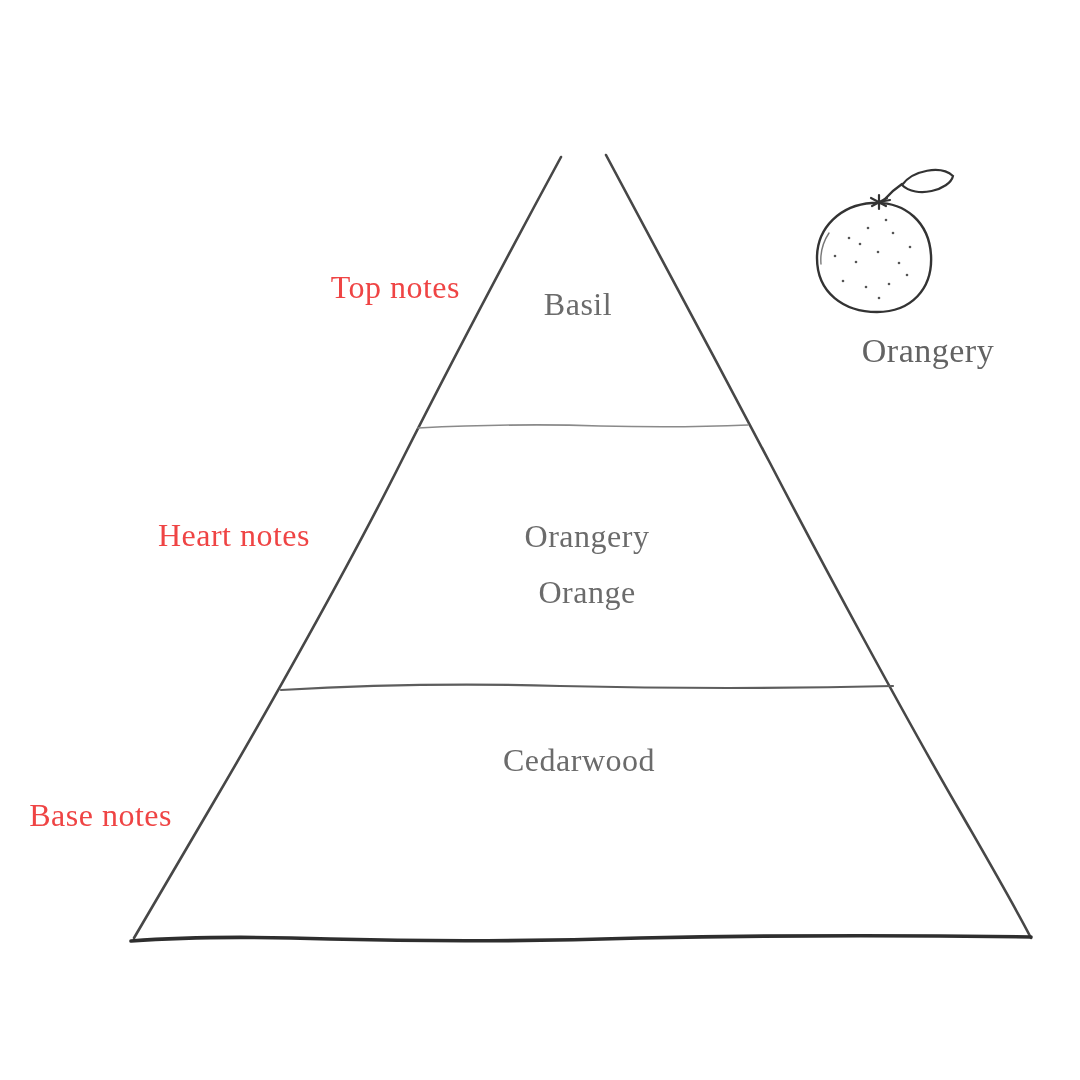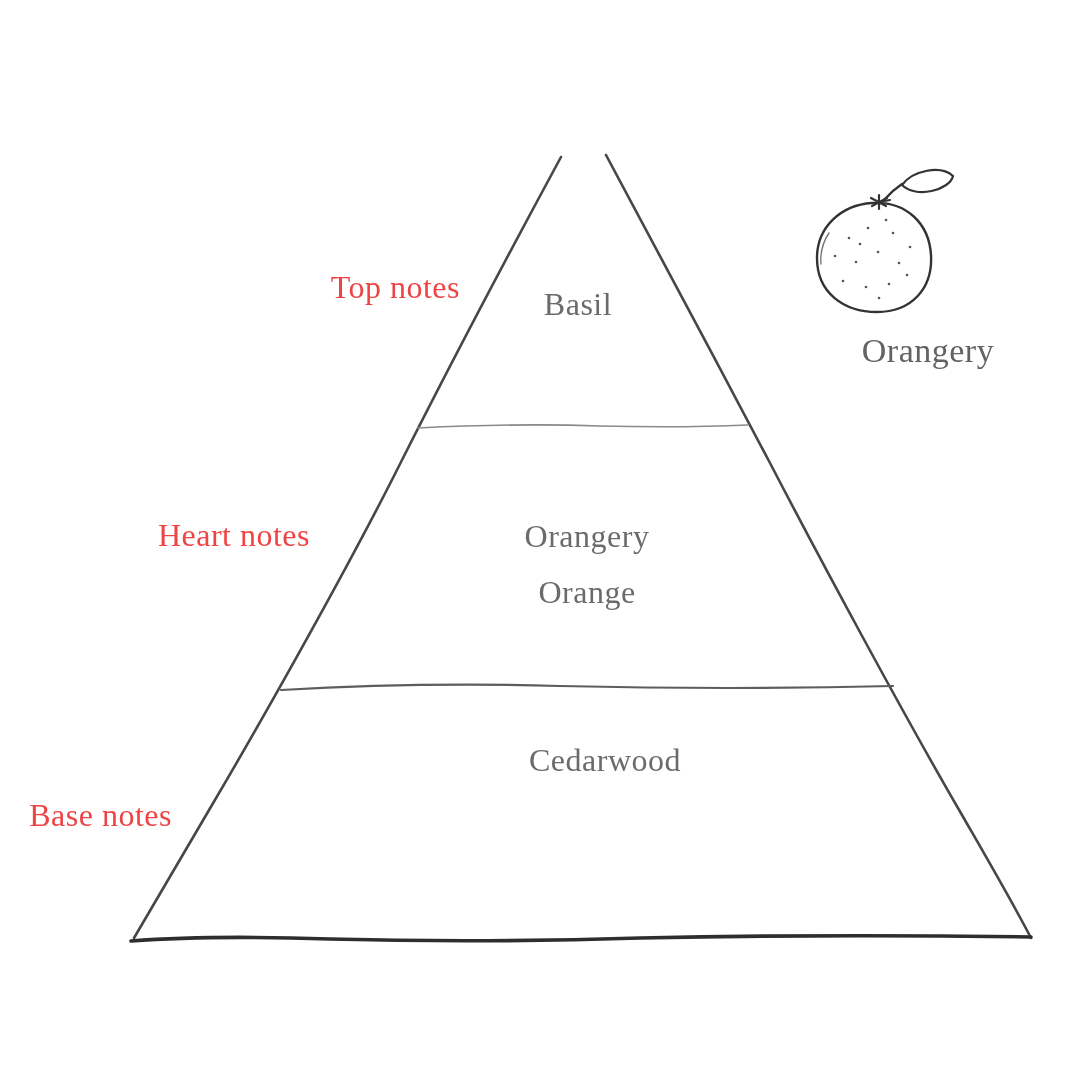--- a/index.html
+++ b/index.html
@@ -115,19 +115,19 @@
 
   <div class="notes" style="left:463px; top:276px;">
     <div>Basil</div>
   </div>
 
   <div class="notes" style="left:472px; top:508px;">
     <div>Orangery</div>
     <div>Orange</div>
   </div>
 
-  <div class="notes" style="left:490px; top:732px;">
+  <div class="notes" style="left:464px; top:732px;">
     <div>Cedarwood</div>
   </div>
 
   <div class="product-title">Orangery</div>
 
 </div>
 
 </body></html>

